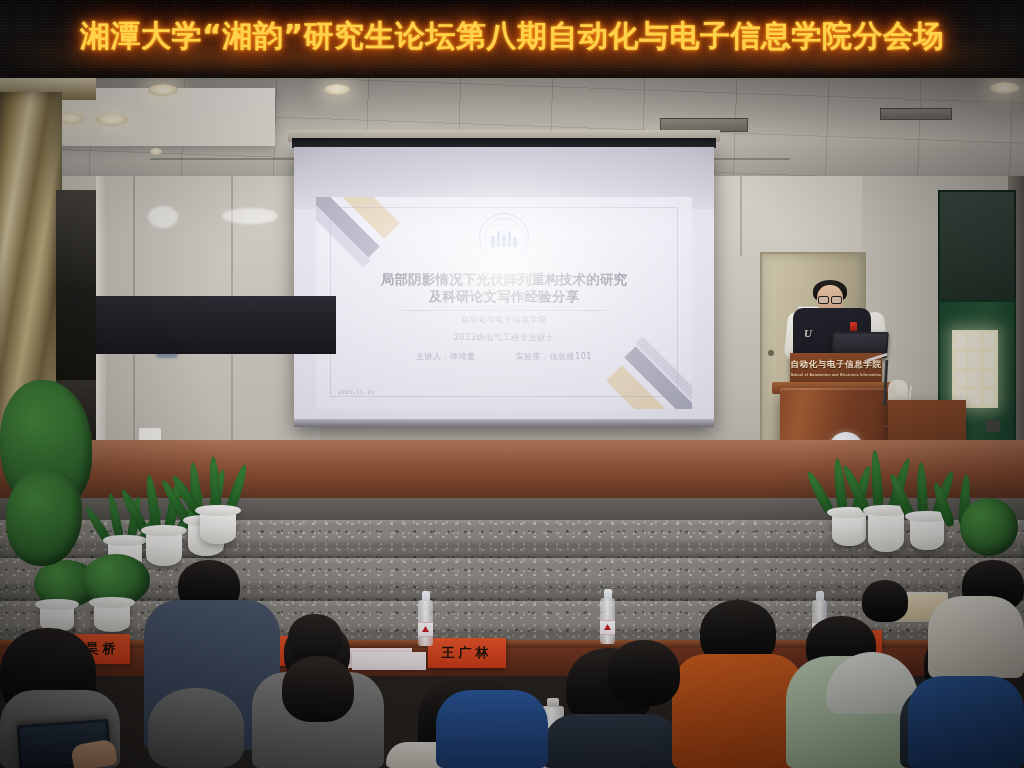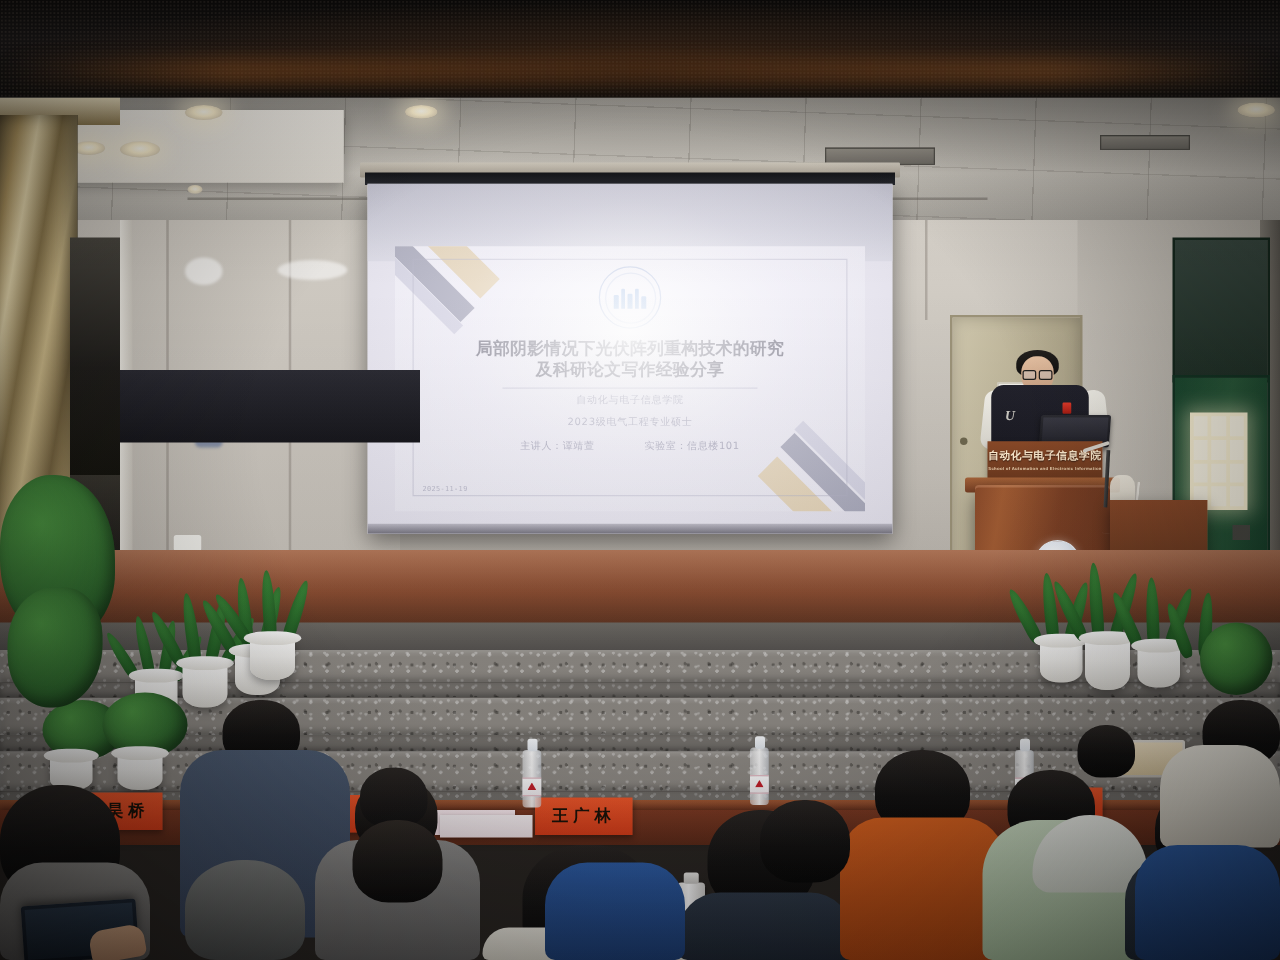--- a/index.html
+++ b/index.html
@@ -783,15 +783,16 @@
       <div class="tab-screen"></div>
     </div>
   <div class="tab-hand"></div>
 
   <div class="grade"></div>
   <div class="vignette"></div>
 
   <div class="banner">
     <div class="banner-dots"></div>
     <div class="banner-glowbar"></div>
+    <div class="banner-text">湘潭大学“湘韵”研究生论坛第八期自动化与电子信息学院分会场</div>
   </div>
 
 </div>
 
 </body></html>

